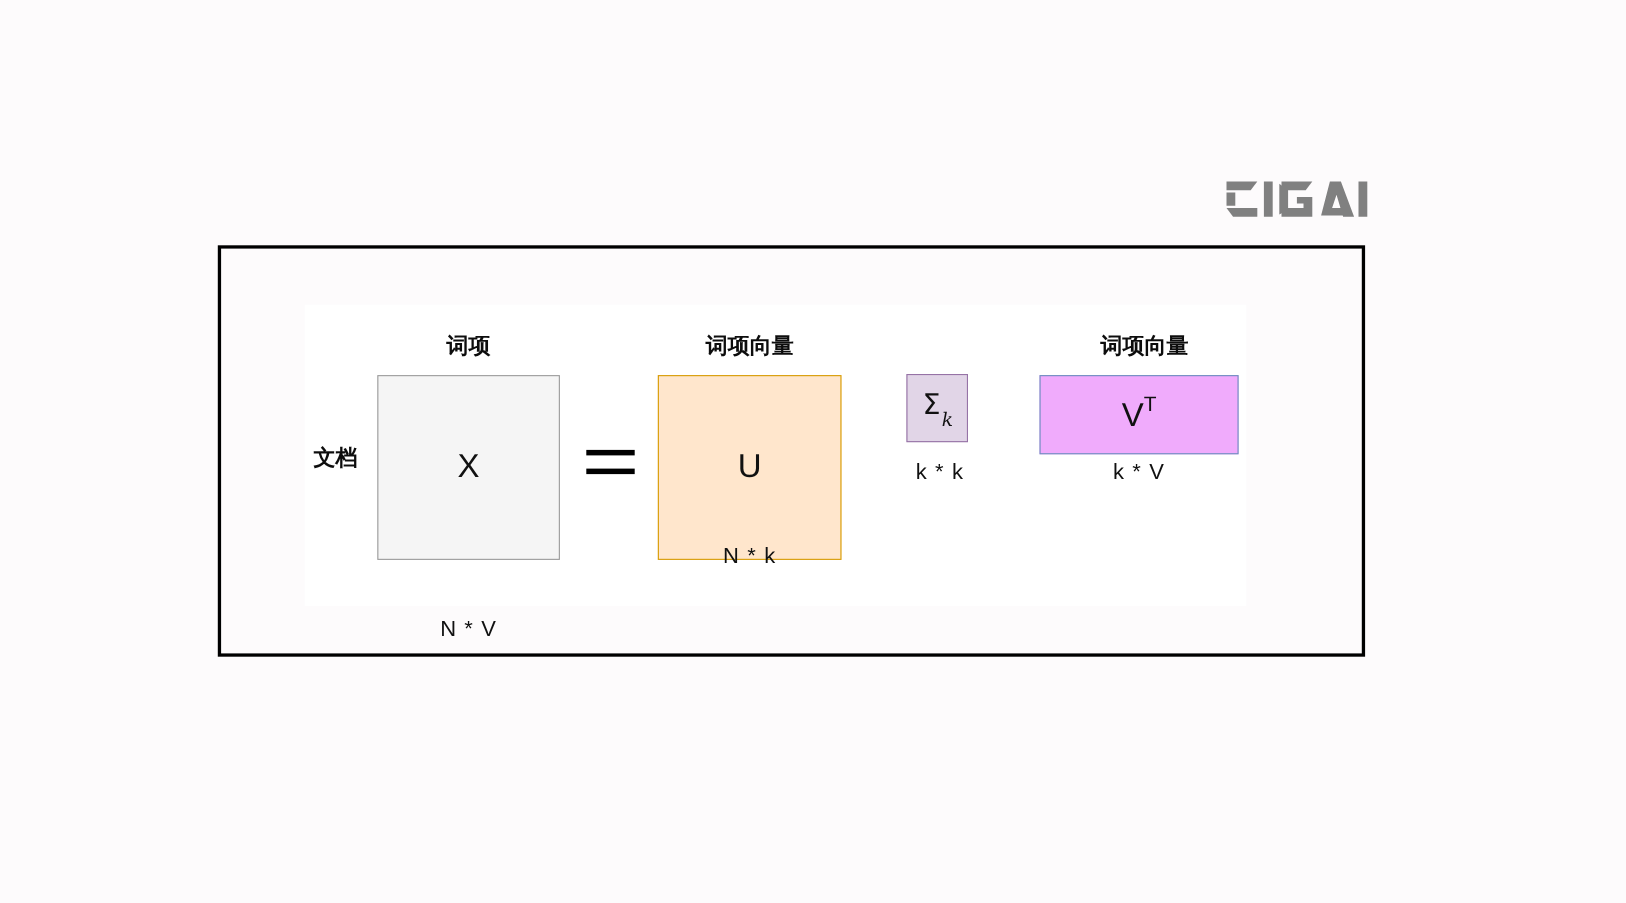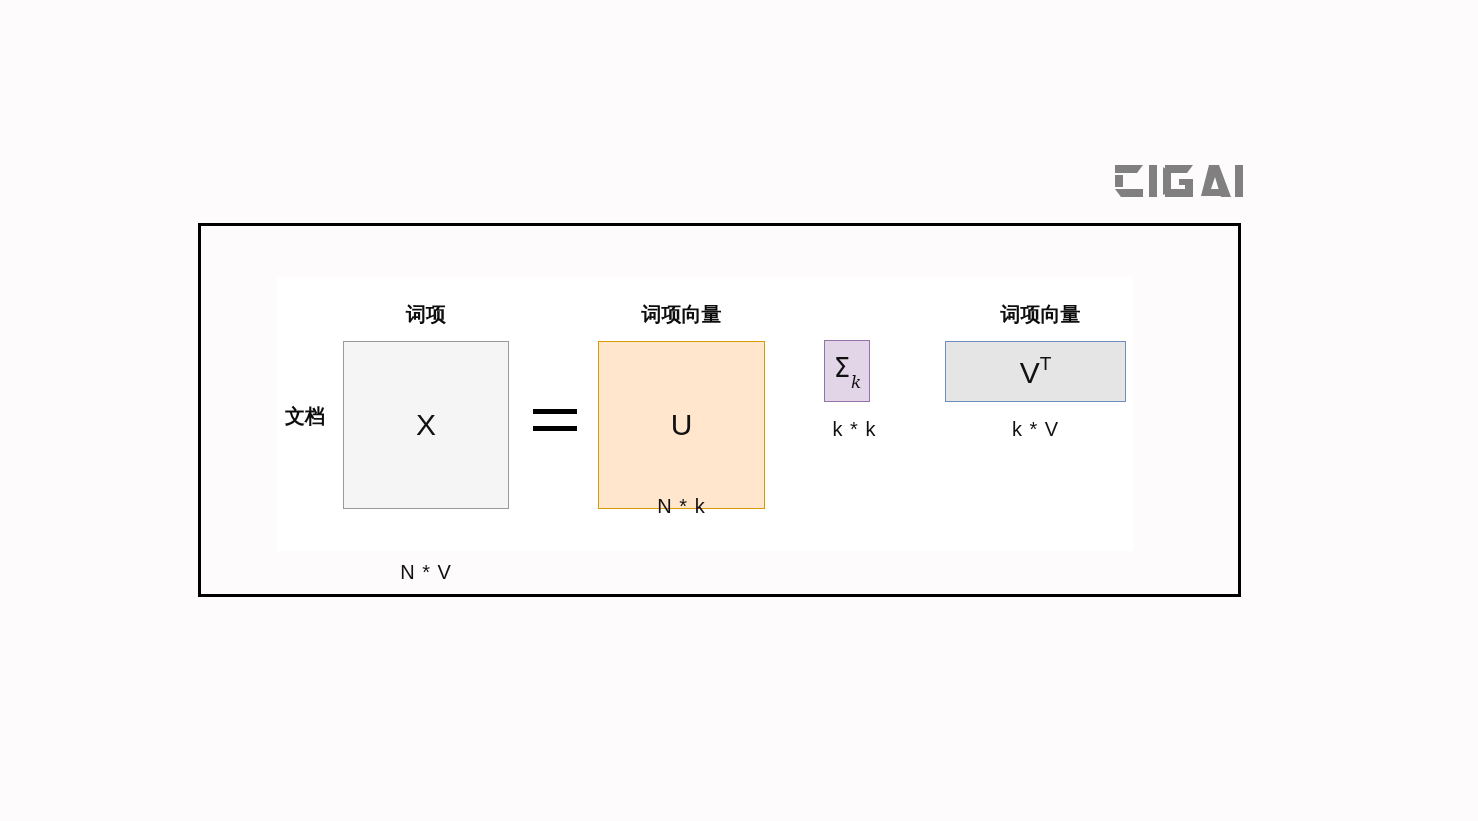--- a/index.html
+++ b/index.html
@@ -94,28 +94,28 @@
     border: 1px solid #9a9a9a;
   }
   
   #box-u {
     left: 598px; top: 341px; width: 167px; height: 168px;
     background: #ffe6cc;
     border: 1px solid #d79b00;
   }
   
   #box-sigma {
-    left: 824px; top: 340px; width: 46px; height: 62px;
+    left: 824px; top: 340px; width: 56px; height: 62px;
     background: #e1d5e7;
     border: 1px solid #9673a6;
   }
   
   #box-vt {
-    left: 945px; top: 341px; width: 181px; height: 61px;
-    background: #e5e5e5;
+    left: 945px; top: 341px; width: 181px; height: 72px;
+    background: #f0abfc;
     border: 1px solid #6c8ebf;
   }
 
   .sigma-glyph {
     font-family: "DejaVu Sans", "Liberation Sans", sans-serif;
     font-size: 26px;
     color: #111111;
     line-height: 1;
   }
   .sigma-glyph .sub {

